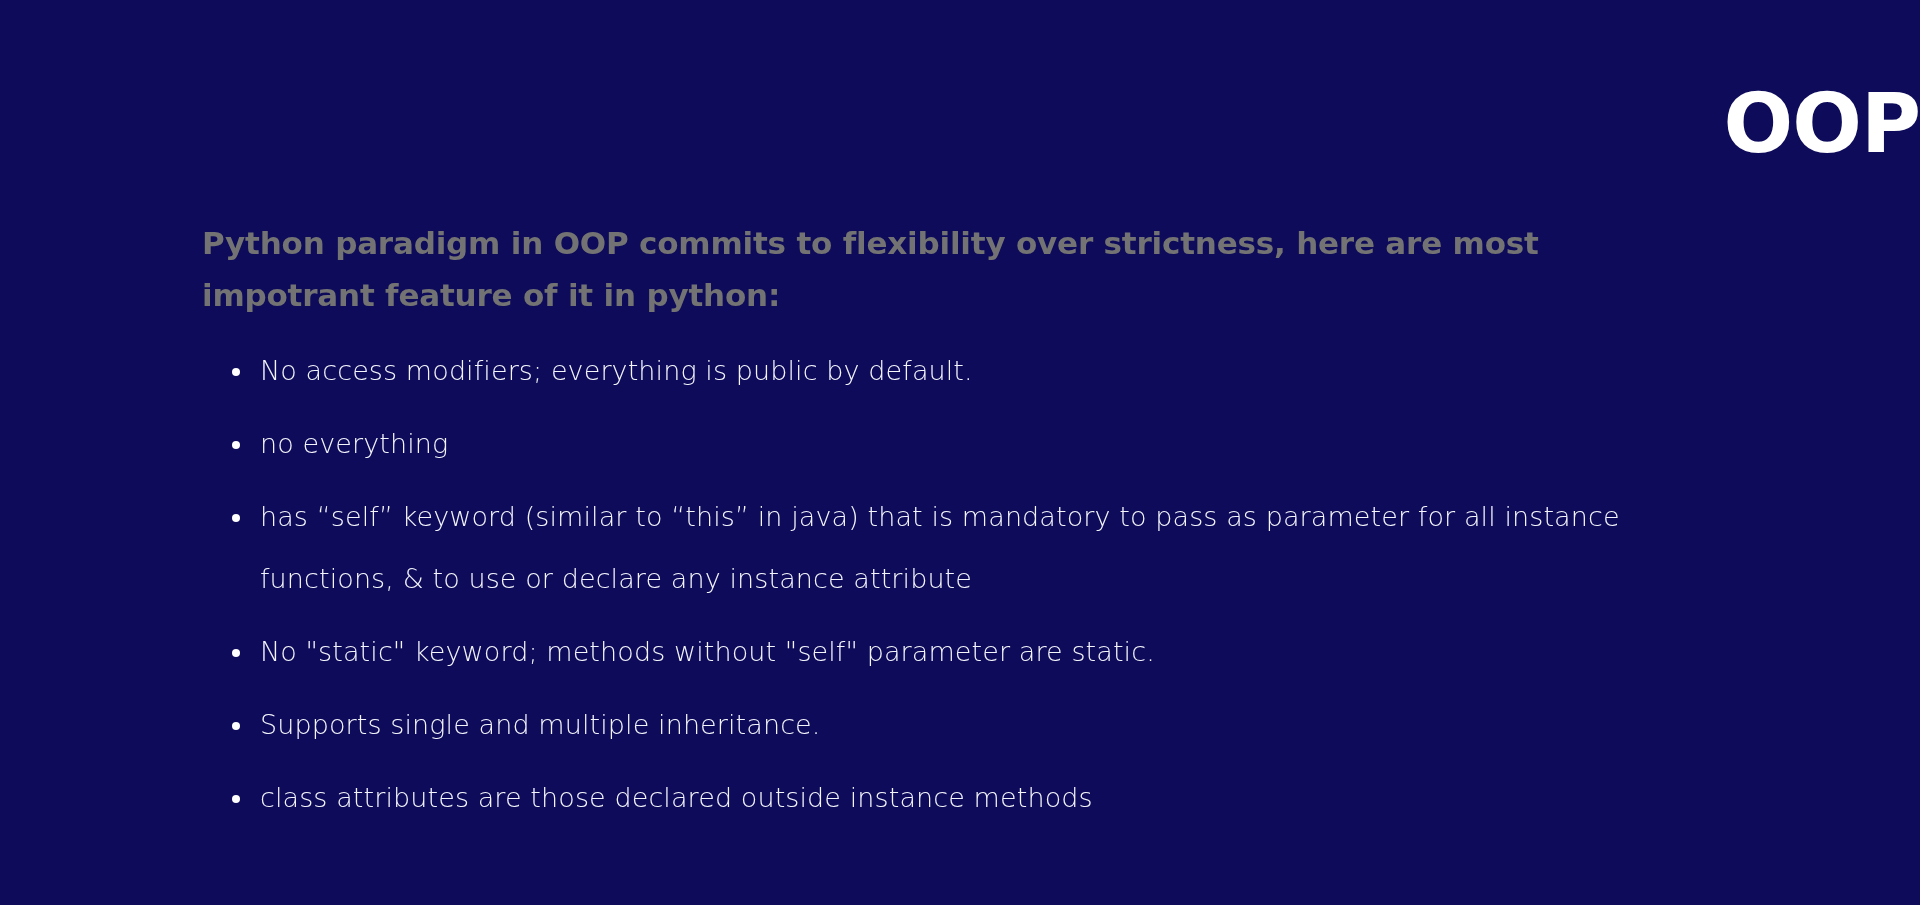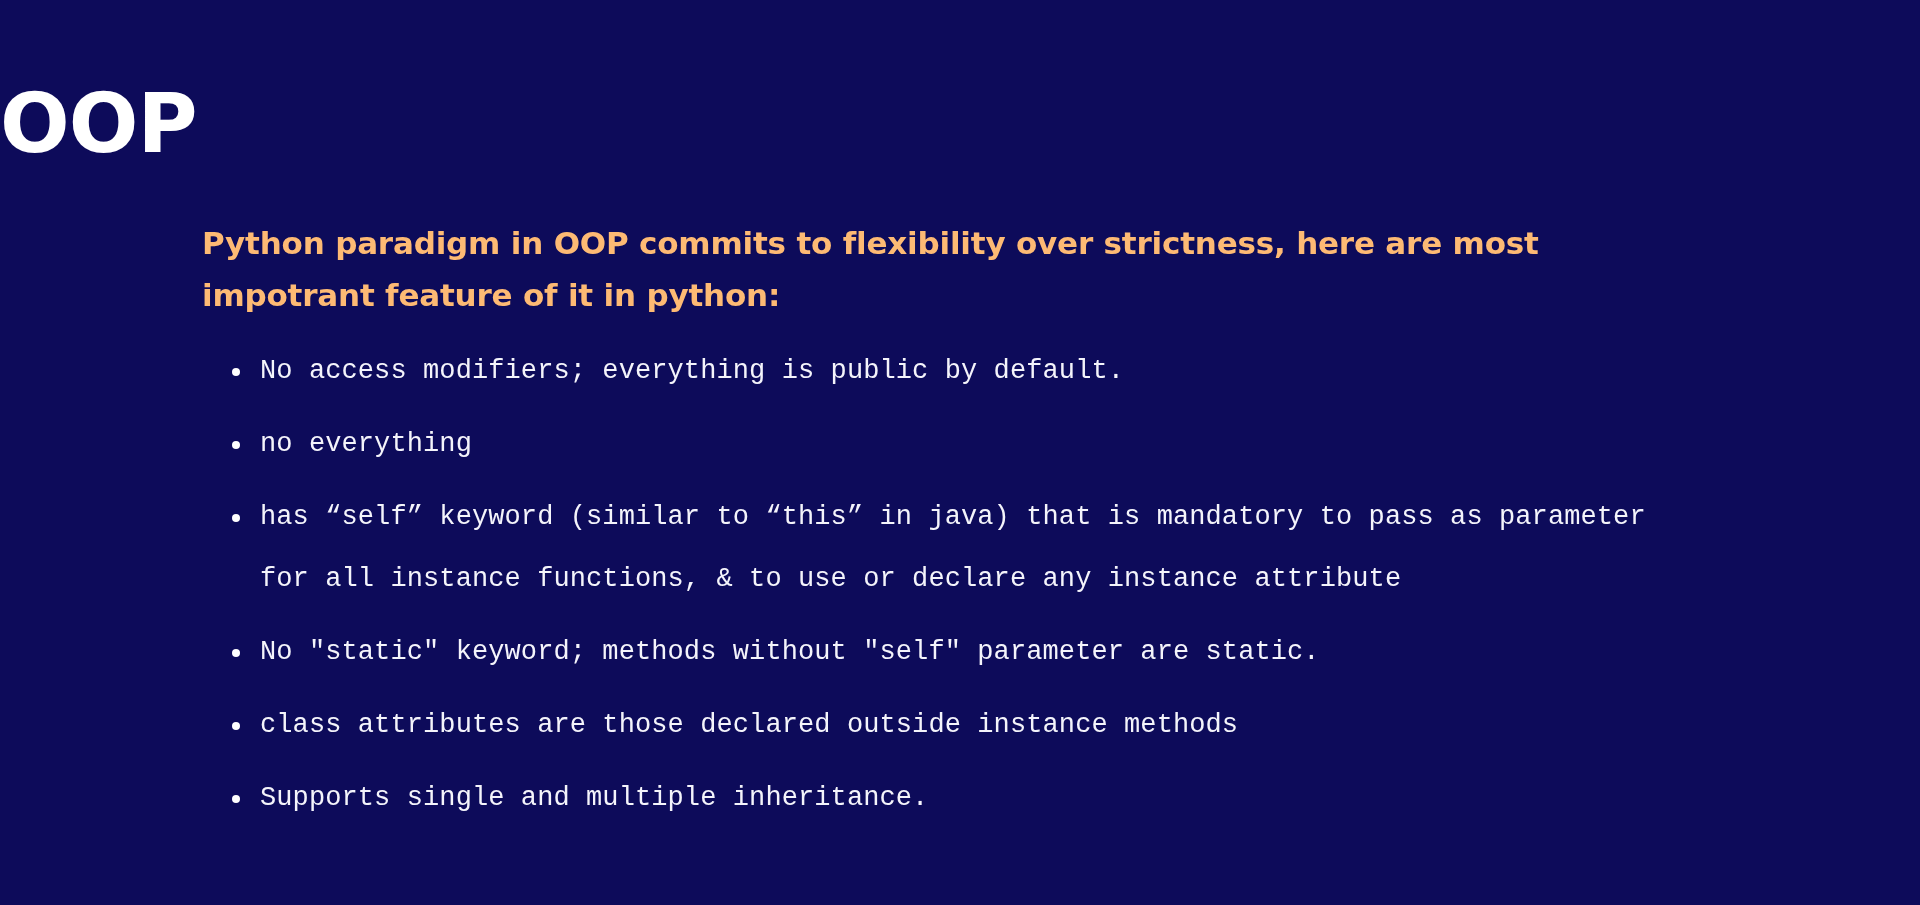--- a/index.html
+++ b/index.html
@@ -22,36 +22,36 @@
     background: #0d0b5a;
     box-sizing: border-box;
   }
 
   
   .slide-title {
     position: absolute;
     top: 22px;
     left: 0;
     width: 1920px;
-    text-align: left;
+    text-align: right;
     color: #ffffff;
     font-family: "DejaVu Sans", sans-serif;
     font-weight: bold;
     font-size: 82px;
     line-height: 1.15;
     letter-spacing: -1px;
   }
 
   
   .lead {
     position: absolute;
     top: 186px;
     left: 202px;
     width: 1400px;
-    color: #fdba74;
+    color: #737373;
     font-family: "DejaVu Sans", sans-serif;
     font-weight: bold;
     font-size: 31px;
     line-height: 52px;
     letter-spacing: -0.2px;
   }
 
   
   .feature-list {
     position: absolute;
@@ -80,21 +80,20 @@
     left: 0;
     top: 28px;
     width: 8px;
     height: 8px;
     border-radius: 50%;
     background: #ffffff;
   }
 
   .feature-list li .li-text {
     display: block;
-    font-family: Liberation Mono, monospace;
   }
 </style>
 </head>
 <body>
 
 <div class="slide">
 
   <h1 class="slide-title">OOP</h1>
 
   <p class="lead">Python paradigm in OOP commits to flexibility over strictness, here are most impotrant feature of it in python:</p>
@@ -111,21 +110,21 @@
     <li>
       <span class="bullet-dot"></span>
       <span class="li-text">has “self” keyword (similar to “this” in java) that is mandatory to pass as parameter for all instance functions, &amp; to use or declare any instance attribute</span>
     </li>
     <li>
       <span class="bullet-dot"></span>
       <span class="li-text">No "static" keyword; methods without "self" parameter are static.</span>
     </li>
     <li>
       <span class="bullet-dot"></span>
-      <span class="li-text">class attributes are those declared outside instance methods</span>
+      <span class="li-text">Supports single and multiple inheritance.</span>
     </li>
     <li>
       <span class="bullet-dot"></span>
-      <span class="li-text">Supports single and multiple inheritance.</span>
+      <span class="li-text">class attributes are those declared outside instance methods</span>
     </li>
   </ul>
 
 </div>
 
 </body></html>

